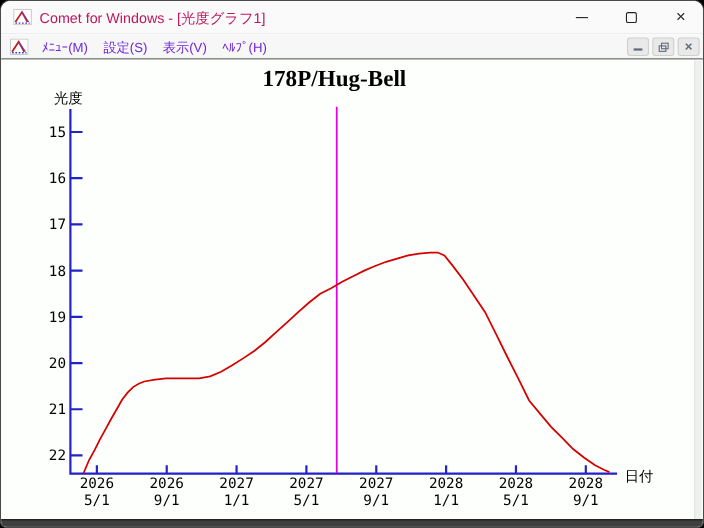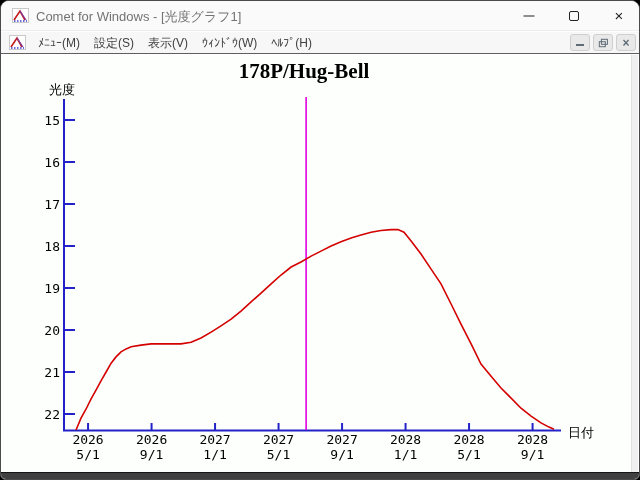--- a/index.html
+++ b/index.html
@@ -11,39 +11,39 @@
     border:1px solid #4a4a4a;
   }
   
   #titlebar{
     position:absolute;left:0;top:0;width:100%;height:30px;
     background:#fafafa;border-bottom:1px solid #ececec;
   }
   .app-icon{position:absolute;width:17px;height:15px;}
   #titlebar .app-icon{left:11px;top:7px;}
   #title-text{
-    position:absolute;left:35px;top:7px;font-size:13px;color:#737373;
+    position:absolute;left:35px;top:7px;font-size:13px;color:#be185d;
     white-space:nowrap;
   }
   .caption-btn{position:absolute;top:0;width:40px;height:30px;cursor:default;}
   .caption-btn .glyph{position:absolute;left:50%;top:50%;}
   #btn-min{right:90px;}
   #btn-min .glyph{width:11px;height:0;border-top:1.4px solid #222;transform:translate(-50%,-50%);}
   #btn-max{right:45px;}
   #btn-max .glyph{width:10px;height:10px;border:1.4px solid #222;border-radius:2px;transform:translate(-50%,-50%);}
   #btn-close{right:0px;}
   #btn-close .glyph{font-size:15px;color:#222;transform:translate(-50%,-54%);font-weight:400;}
   
   #menubar{
     position:absolute;left:0;top:31px;width:100%;height:22px;
     background:#f7f7f7;border-bottom:1px solid #5f5f5f;
   }
   #menubar .app-icon{left:8px;top:3px;}
   #menu-items{position:absolute;left:30px;top:0;height:22px;display:flex;align-items:center;}
-  .menu-item{font-size:12px;color:#404040;padding:2px 7px;white-space:nowrap;}
+  .menu-item{font-size:12px;color:#6d28d9;padding:2px 7px;white-space:nowrap;}
   #mdi-controls{position:absolute;right:3px;top:2px;display:flex;gap:3px;}
   .mdi-btn{
     width:20px;height:17px;background:#e9e9e9;border:1px solid #cfcfcf;border-radius:3px;
     position:relative;
   }
   .mdi-btn .g{position:absolute;left:50%;top:50%;}
   #mdi-min .g{width:8px;height:0;border-top:2px solid #5f6b76;transform:translate(-50%,50%);}
   #mdi-restore .g{width:7px;height:6px;border:1.5px solid #5f6b76;transform:translate(-60%,-30%);background:#e9e9e9;}
   #mdi-restore .g2{position:absolute;left:50%;top:50%;width:7px;height:6px;border:1.5px solid #5f6b76;transform:translate(-30%,-70%);}
   #mdi-close .g{font-size:12px;font-weight:bold;color:#5f6b76;transform:translate(-50%,-52%);}
@@ -83,21 +83,20 @@
     <svg class="app-icon" viewBox="0 0 17 15">
       <rect x="0.5" y="0.5" width="16" height="14" fill="#ffffff" stroke="#c9c9c9"></rect>
       <polyline points="2,12 8,3 13,12" fill="none" stroke="#c41a1a" stroke-width="1.6"></polyline>
       <line x1="8" y1="3" x2="14" y2="12" stroke="#7a3fa8" stroke-width="1.2"></line>
       <line x1="2" y1="13" x2="15" y2="13" stroke="#3a3ac8" stroke-width="1.3" stroke-dasharray="1.5 1.5"></line>
     </svg>
     <div id="menu-items">
       <span class="menu-item">ﾒﾆｭｰ(M)</span>
       <span class="menu-item">設定(S)</span>
       <span class="menu-item">表示(V)</span>
-      <span class="menu-item">ｳｨﾝﾄﾞｳ(W)</span>
       <span class="menu-item">ﾍﾙﾌﾟ(H)</span>
     </div>
     <div id="mdi-controls">
       <div class="mdi-btn" id="mdi-min">
           <span class="g"></span>
         </div>
       <div class="mdi-btn" id="mdi-restore">
           <span class="g"></span>
           <span class="g2"></span>
         </div>

